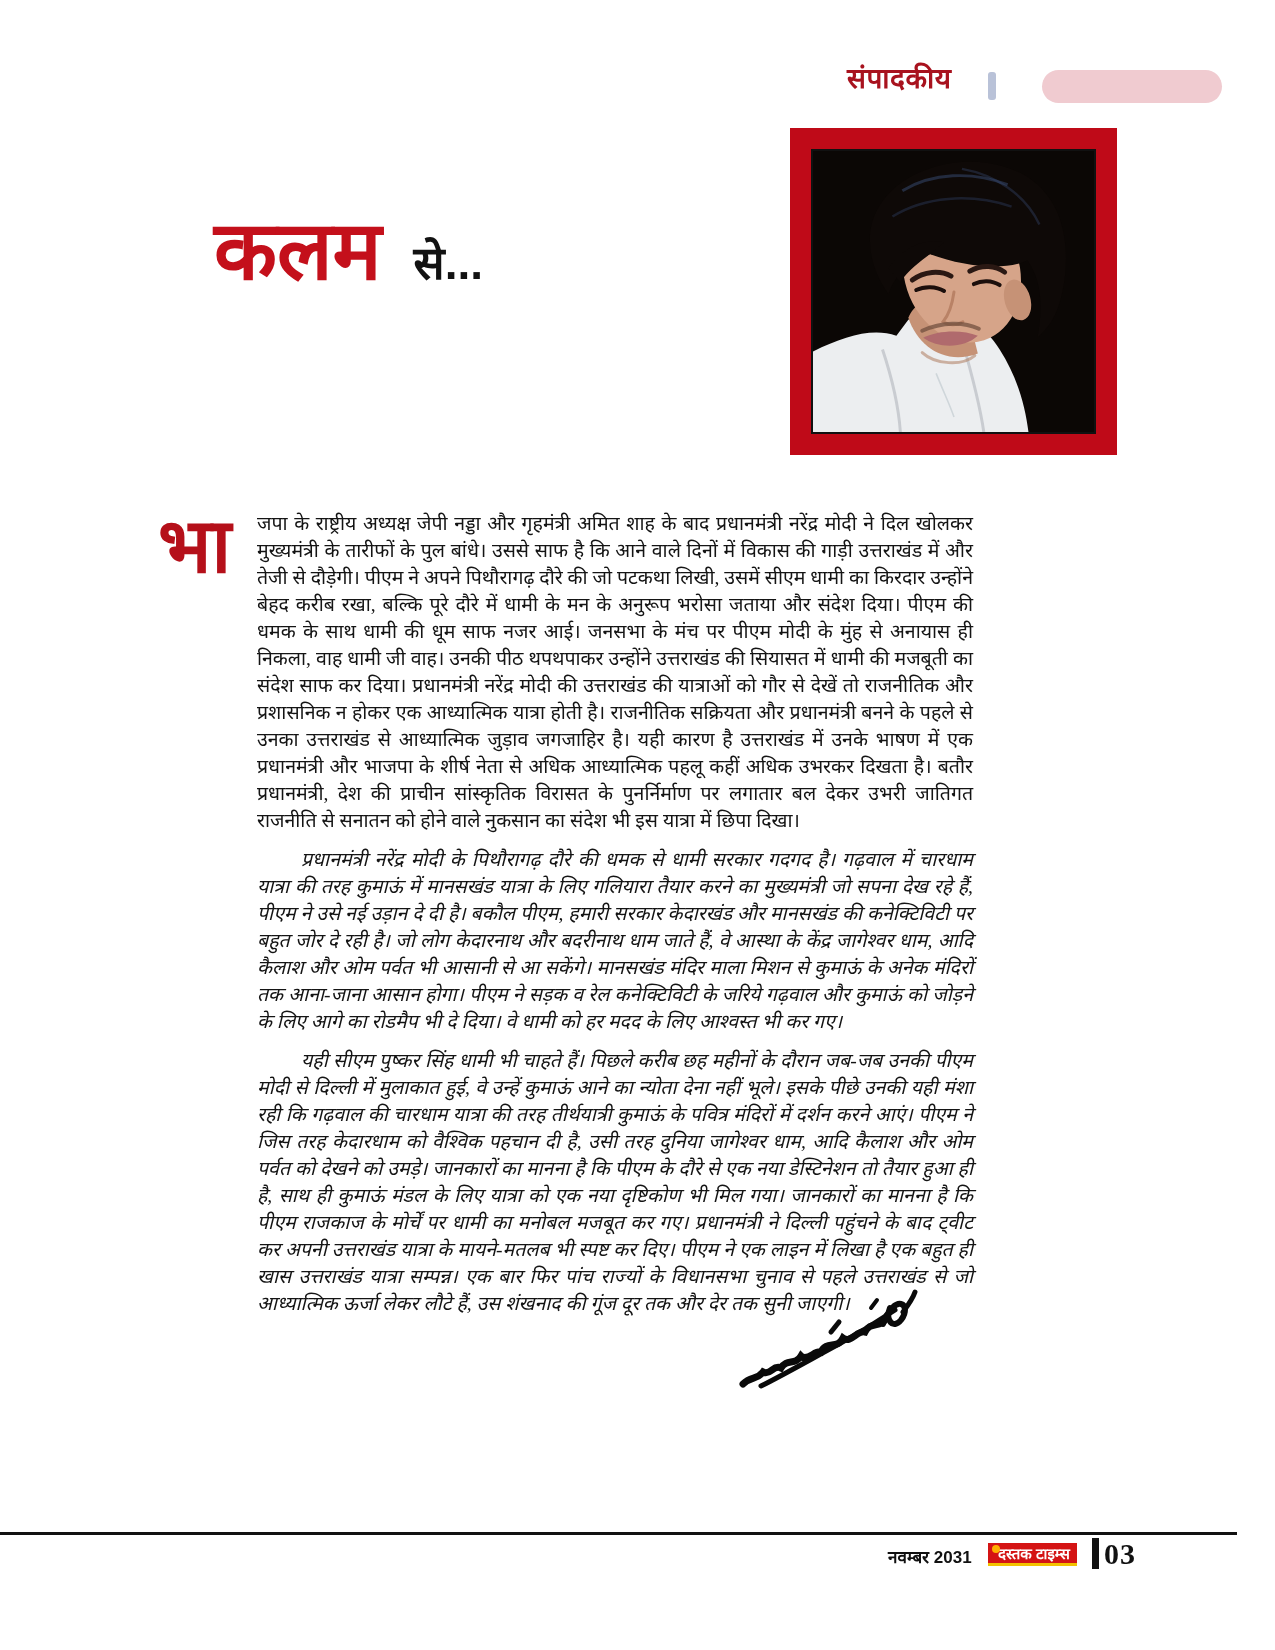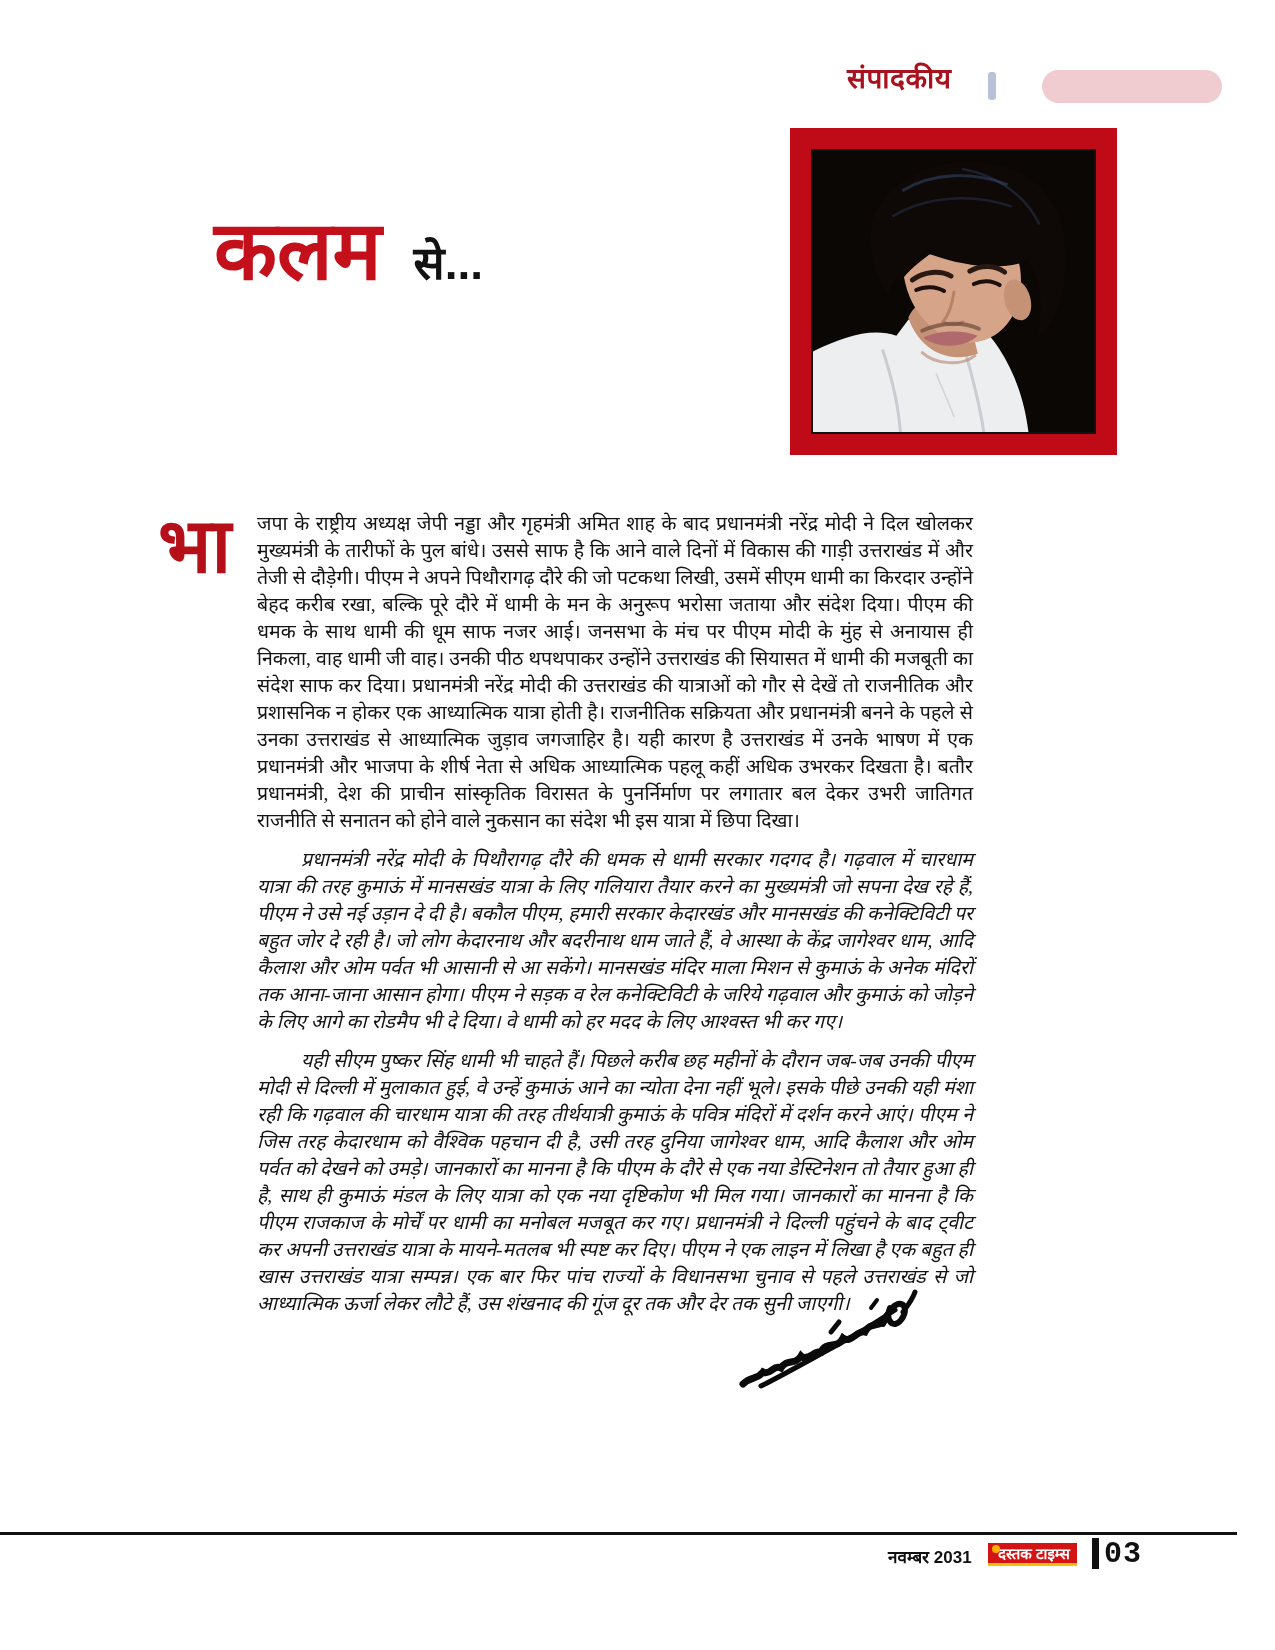--- a/index.html
+++ b/index.html
@@ -145,21 +145,21 @@
   }
   .footer-sep {
     position: absolute;
     left: 1092px; top: 1538px;
     width: 7px; height: 31px;
     background: #111;
   }
   .footer-page {
     position: absolute;
     left: 1104px; top: 1537px;
-    font-family: Liberation Mono, monospace;
+    font-family: Liberation Serif, serif;
     font-size: 30px;
     font-weight: 800;
     letter-spacing: 1px;
     color: #111;
   }
 </style>
 </head>
 <body>
 
 <div class="page">

